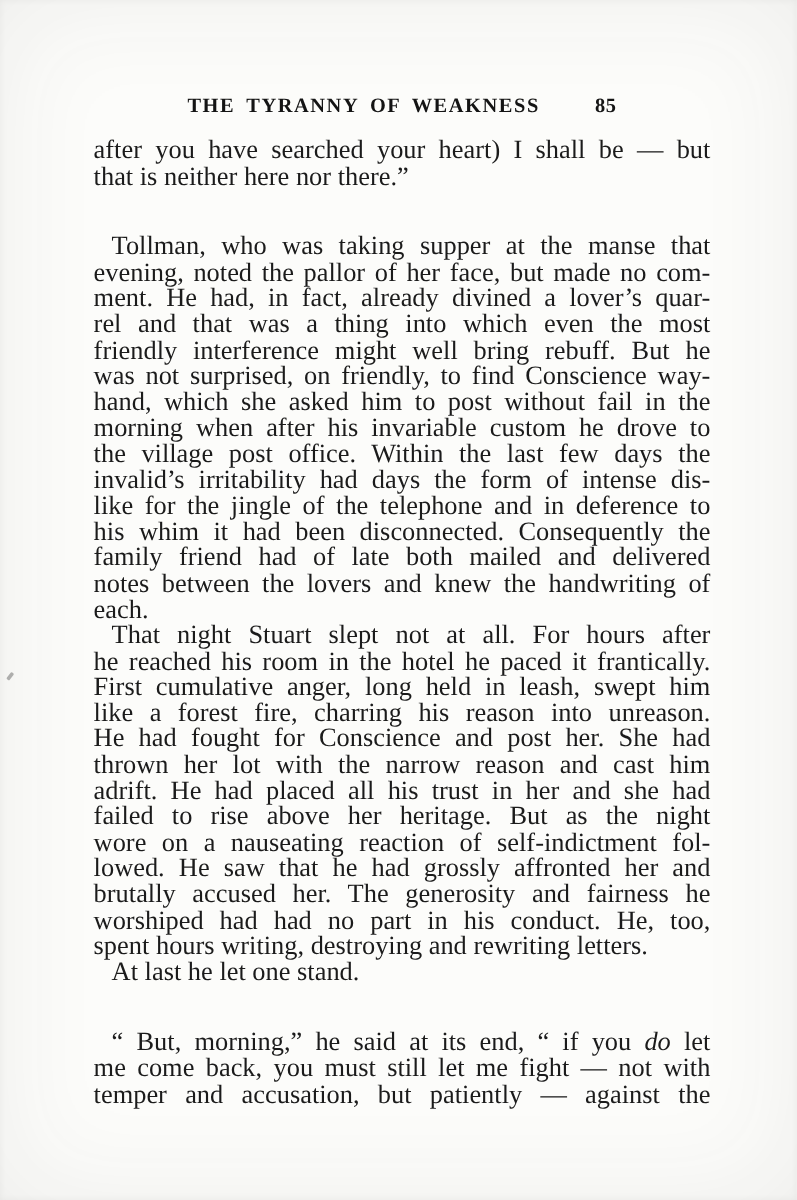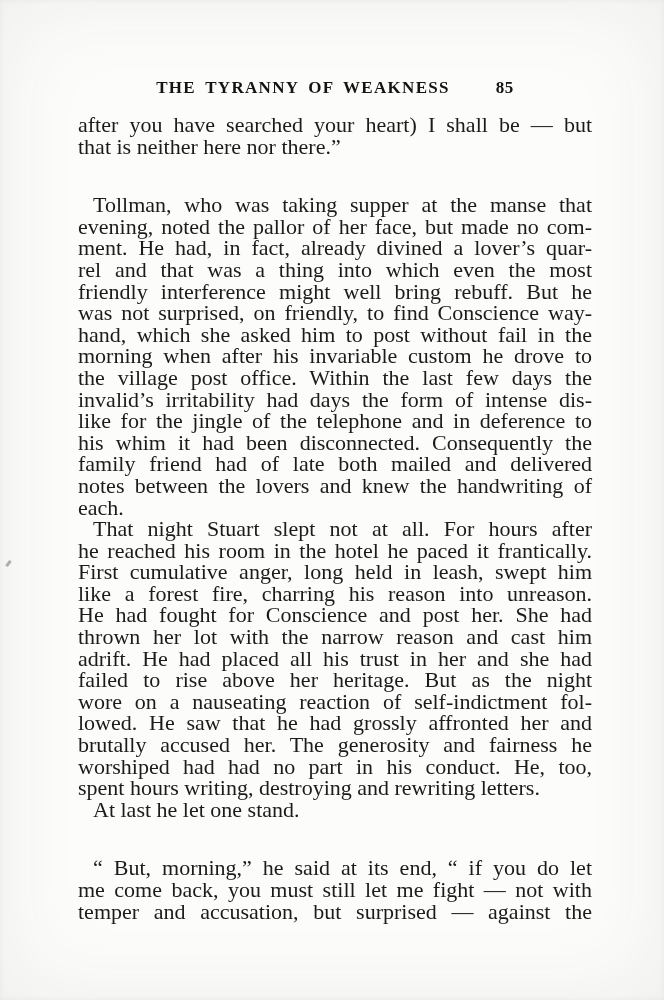--- a/index.html
+++ b/index.html
@@ -41,21 +41,21 @@
     font-size: 22px;
     line-height: 21.6px;
   }
   .line {
     text-align: justify;
     text-align-last: justify;
   }
   .line.last { text-align-last: left; }
   .line.indent { text-indent: 15px; }
   .paragraph.space-before { margin-top: 37px; }
-  .italic { }
+  .italic { font-style: italic; }
   .scan-mark {
     position: absolute;
     left: 7px;
     top: 560px;
     width: 3px;
     height: 7px;
     background: rgba(40,40,40,0.35);
     transform: rotate(38deg);
     border-radius: 1px;
   }
@@ -104,17 +104,17 @@
         <div class="line">brutally accused her.  The generosity and fairness he</div>
         <div class="line">worshiped had had no part in his conduct.  He, too,</div>
         <div class="line last">spent hours writing, destroying and rewriting letters.</div>
       </div>
       <div class="paragraph">
         <div class="line last indent">At last he let one stand.</div>
       </div>
       <div class="paragraph space-before">
         <div class="line indent"><span>“ But, morning,” he said at its end, “ if you </span><span class="italic">do</span><span> let</span></div>
         <div class="line">me come back, you must still let me fight — not with</div>
-        <div class="line">temper and accusation, but surprised — against the</div>
+        <div class="line">temper and accusation, but patiently — against the</div>
       </div>
     </div>
   <div class="scan-mark"></div>
 </div>
 
 </body></html>

